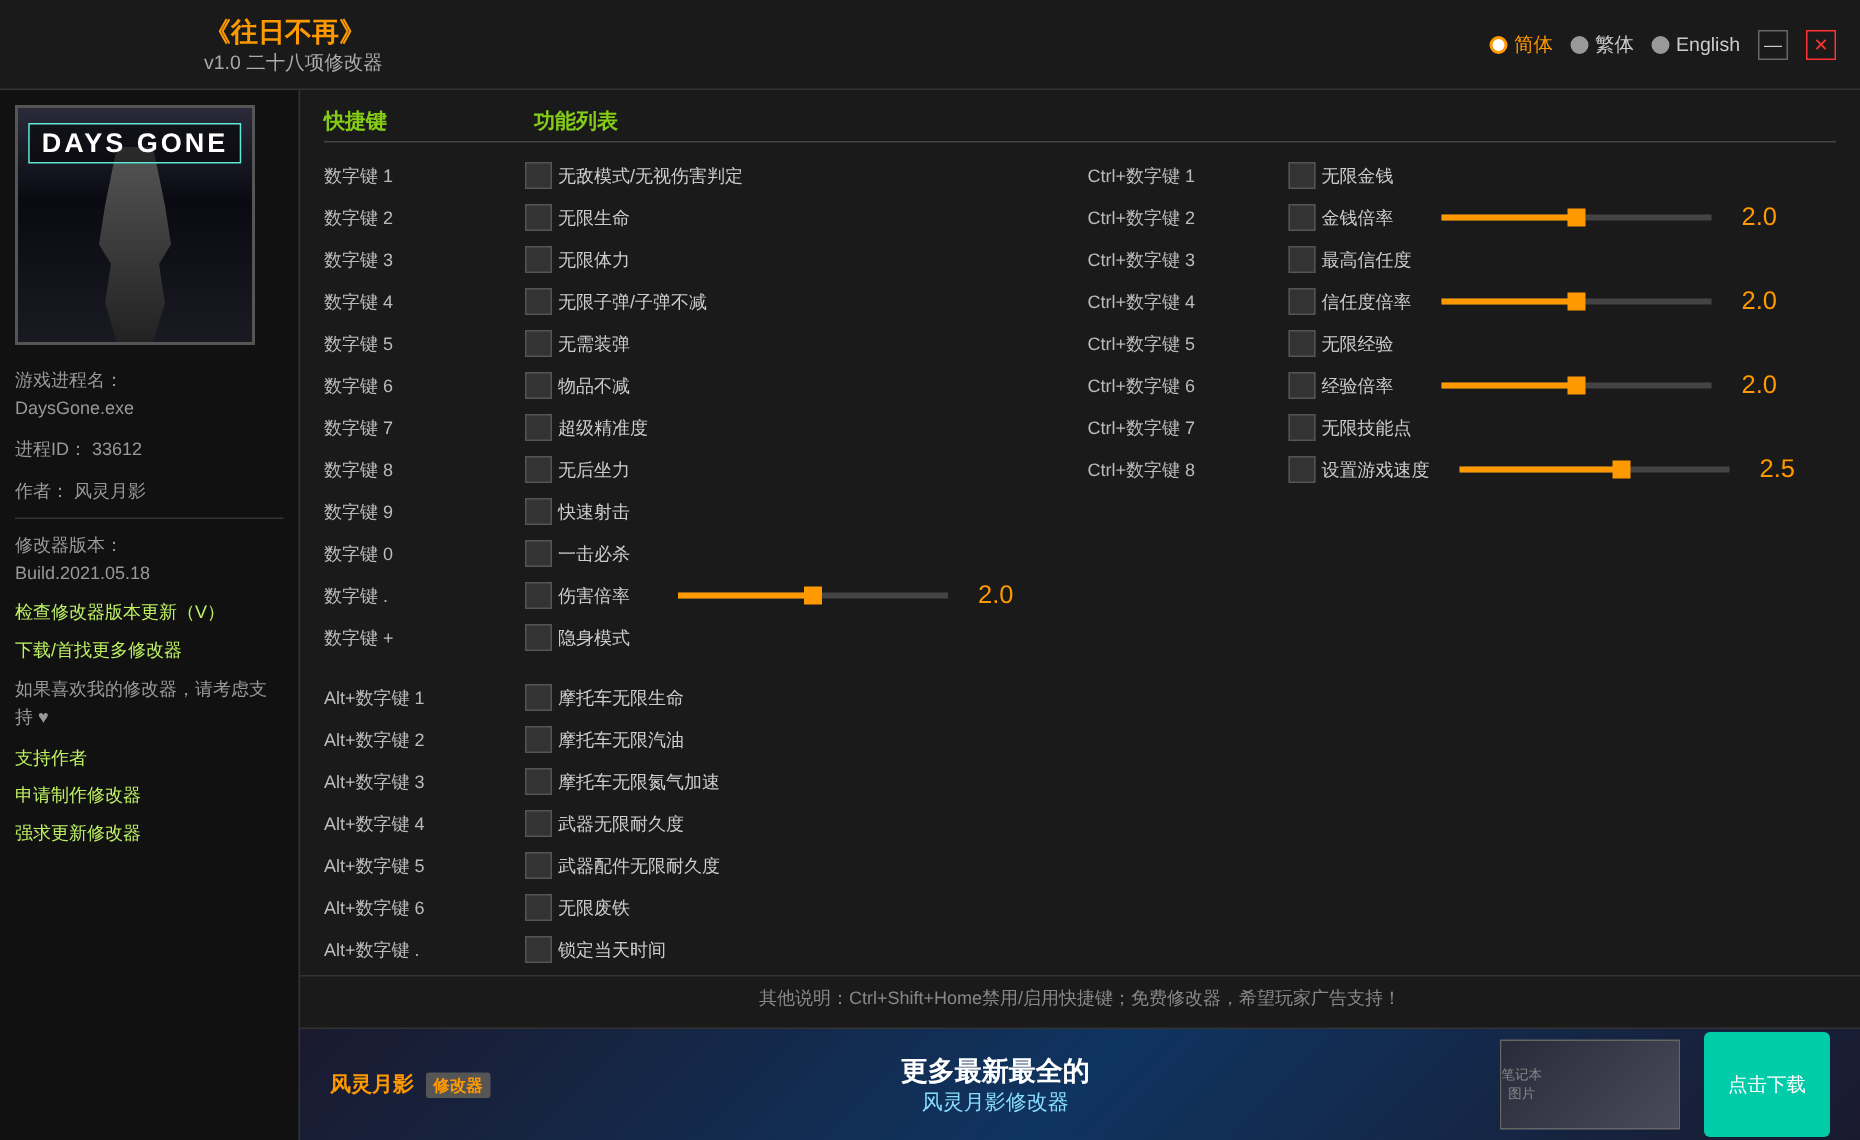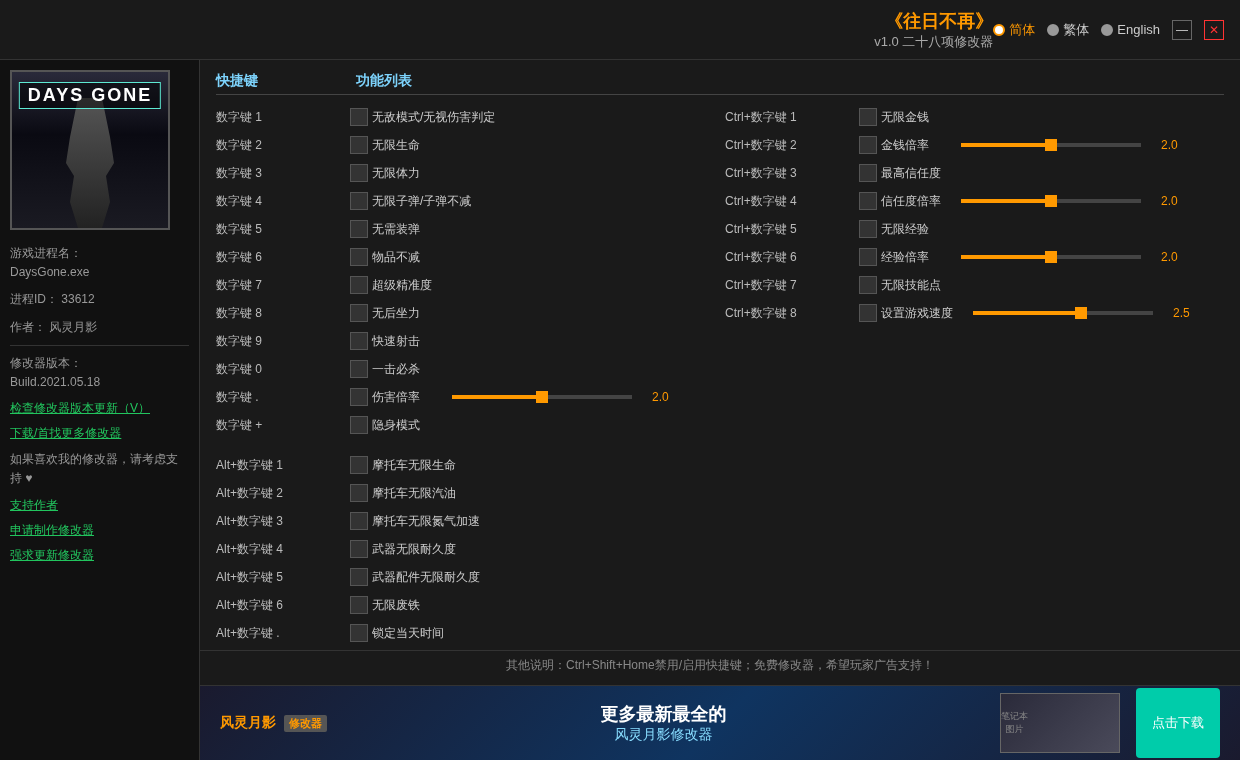--- a/index.html
+++ b/index.html
@@ -20,21 +20,21 @@
       top: 0; left: 0; right: 0;
       height: 60px;
       background: #1a1a1a;
       display: flex;
       align-items: center;
       justify-content: space-between;
       padding: 0 16px;
       border-bottom: 1px solid #333;
     }
     #title-text {
-      text-align: right;
+      text-align: left;
       flex: 1;
     }
     #title-main {
       color: #ff9900;
       font-size: 18px;
       font-weight: bold;
     }
     #title-sub {
       color: #aaa;
       font-size: 13px;
@@ -150,24 +150,23 @@
       background: linear-gradient(180deg, #555 0%, #222 100%);
       clip-path: polygon(35% 0%, 65% 0%, 70% 15%, 75% 30%, 80% 50%, 70% 60%, 75% 80%, 65% 100%, 35% 100%, 25% 80%, 30% 60%, 20% 50%, 25% 30%, 30% 15%);
     }
 
     .sidebar-info {
       font-size: 12px;
       color: #999;
       line-height: 1.6;
     }
     .sidebar-link {
-      color: #22c55e;
+      color: #bef264;
       font-size: 12px;
       cursor: pointer;
-      text-decoration: underline;
     }
     .sidebar-divider {
       height: 1px;
       background: #333;
     }
 
     
     #content {
       flex: 1;
       padding: 12px 16px;
@@ -176,21 +175,21 @@
     }
 
     
     #col-headers {
       display: flex;
       margin-bottom: 8px;
       padding-bottom: 4px;
       border-bottom: 1px solid #444;
     }
     .col-header {
-      color: #7dd3fc;
+      color: #84cc16;
       font-size: 14px;
       font-weight: bold;
     }
     .col-key { width: 140px; }
     .col-func { flex: 1; }
 
     .feature-row {
       display: flex;
       align-items: center;
       height: 28px;
@@ -244,21 +243,21 @@
       width: 12px;
       height: 12px;
       background: #ff9900;
       position: absolute;
       top: -4px;
       transform: translateX(-50%);
       cursor: pointer;
     }
     .slider-value {
       color: #ff9900;
-      font-size: 12px;
+      font-size: 17px;
       min-width: 25px;
     }
 
     
     .section-gap {
       height: 12px;
     }
 
     
     #bottom-bar {

